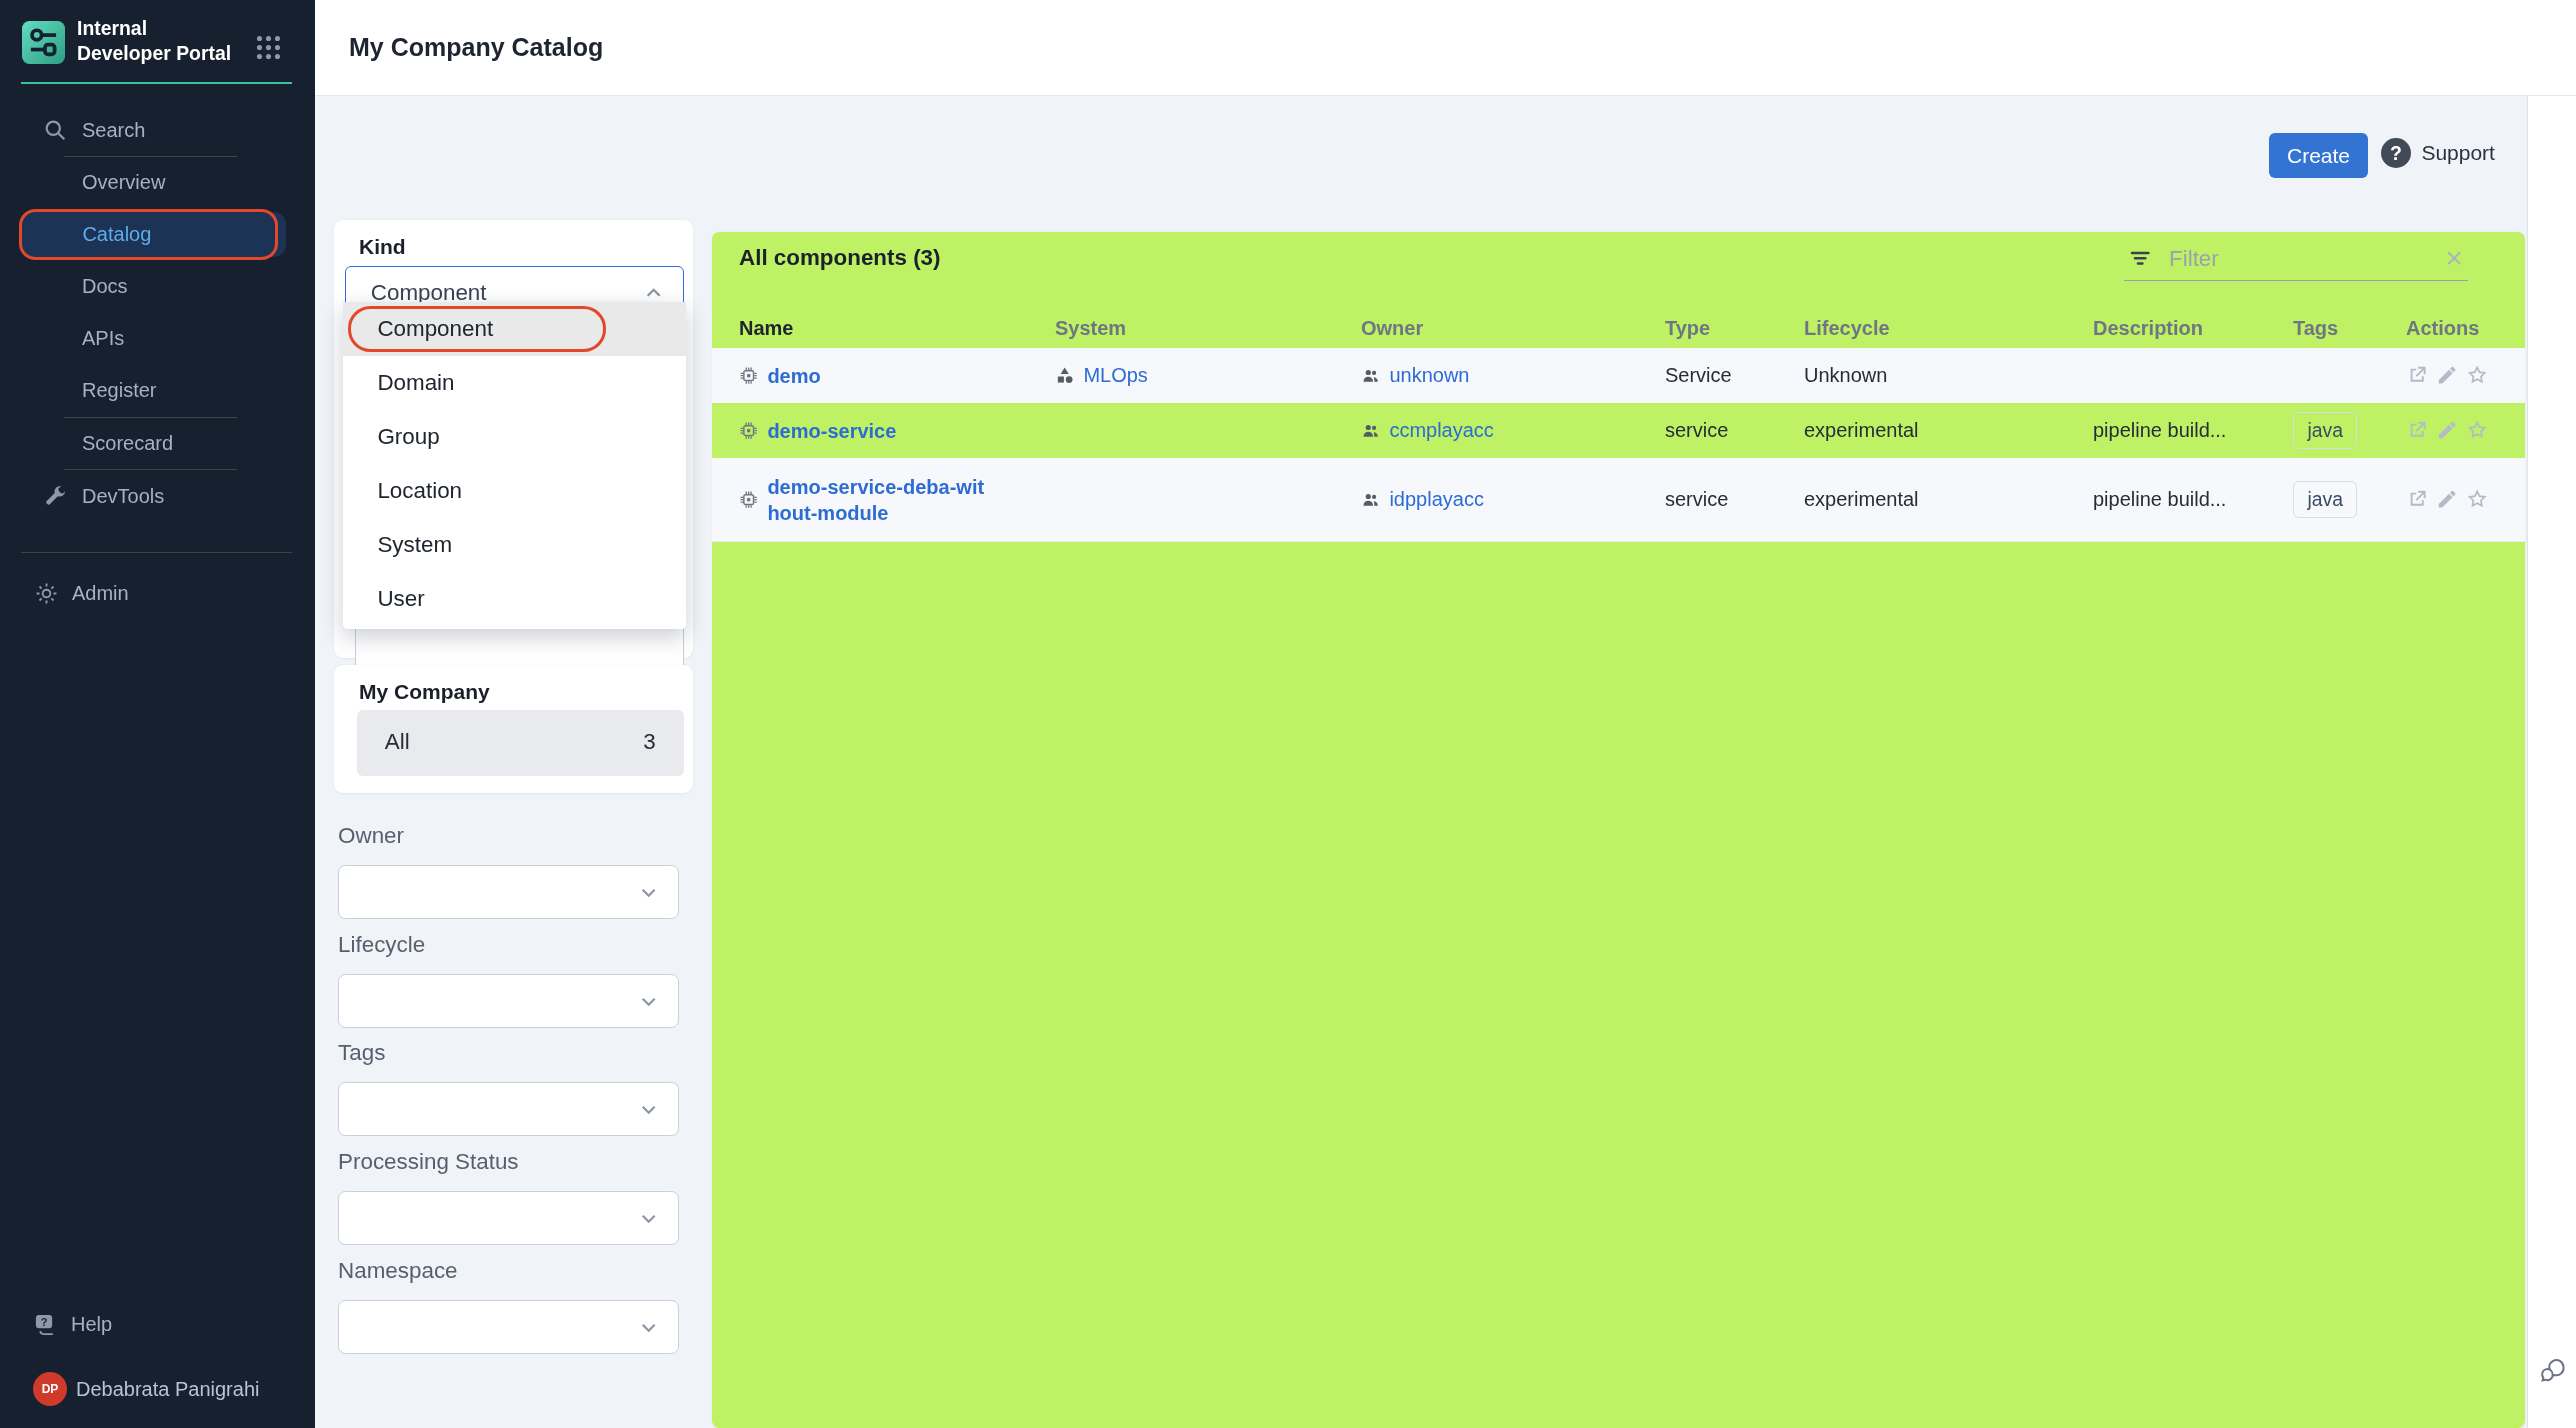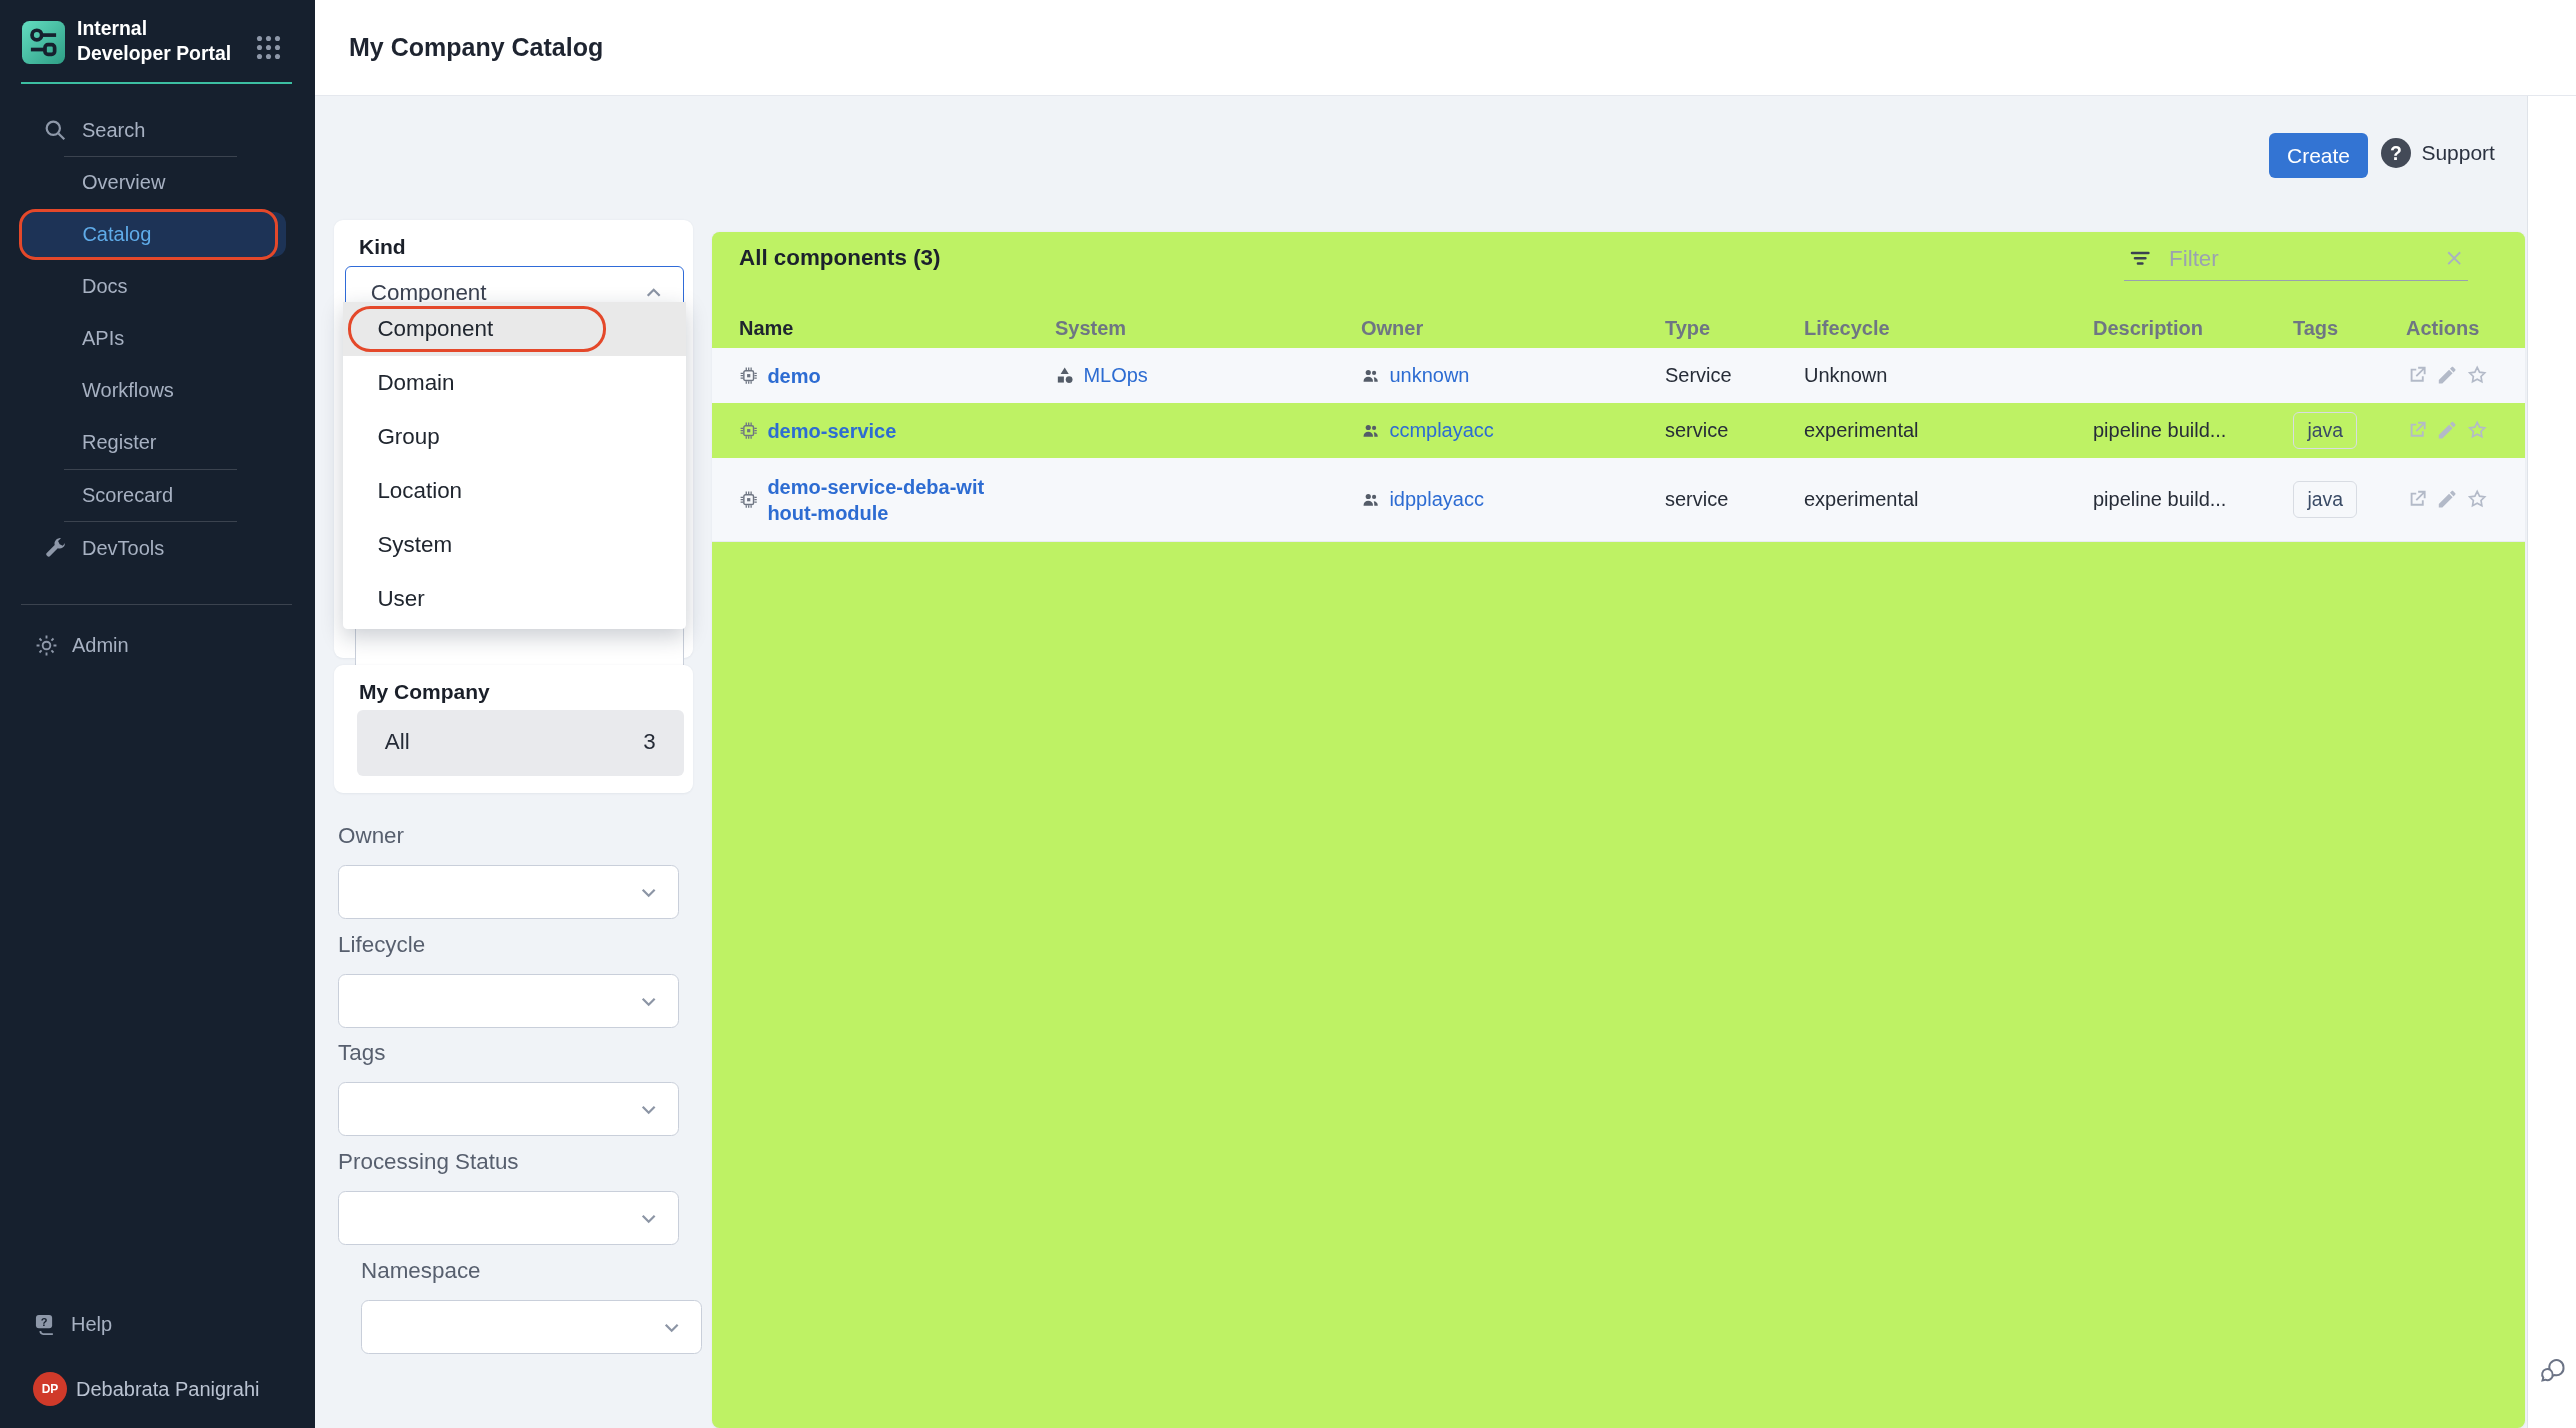--- a/index.html
+++ b/index.html
@@ -173,23 +173,20 @@
       <div class="annotation ann-catalog"></div>
     </div>
 
     <div class="nav-item">
       <span class="lbl">Docs</span>
     </div>
     <div class="nav-item">
       <span class="lbl">APIs</span>
     </div>
     <div class="nav-item">
-      <span class="lbl">Workflows</span>
-    </div>
-    <div class="nav-item">
       <span class="lbl">Register</span>
     </div>
     <div class="nav-div"></div>
 
     <div class="nav-item">
       <span class="lbl">Scorecard</span>
     </div>
     <div class="nav-div"></div>
 
     <div class="nav-item">
@@ -325,21 +322,21 @@
       <div class="flabel">Processing Status</div>
       <div class="fselect">
         <span class="chev">
           <svg viewBox="0 0 26 26" fill="none" stroke="currentColor" stroke-width="3">
               <path d="M5 9l8 8 8-8"></path>
             </svg>
         </span>
       </div>
     </div>
 
-    <div class="fgroup" style="top:1162px;margin-left:23px;">
+    <div class="fgroup" style="top:1162px;">
       <div class="flabel">Namespace</div>
       <div class="fselect">
         <span class="chev">
           <svg viewBox="0 0 26 26" fill="none" stroke="currentColor" stroke-width="3">
               <path d="M5 9l8 8 8-8"></path>
             </svg>
         </span>
       </div>
     </div>
   </div>

